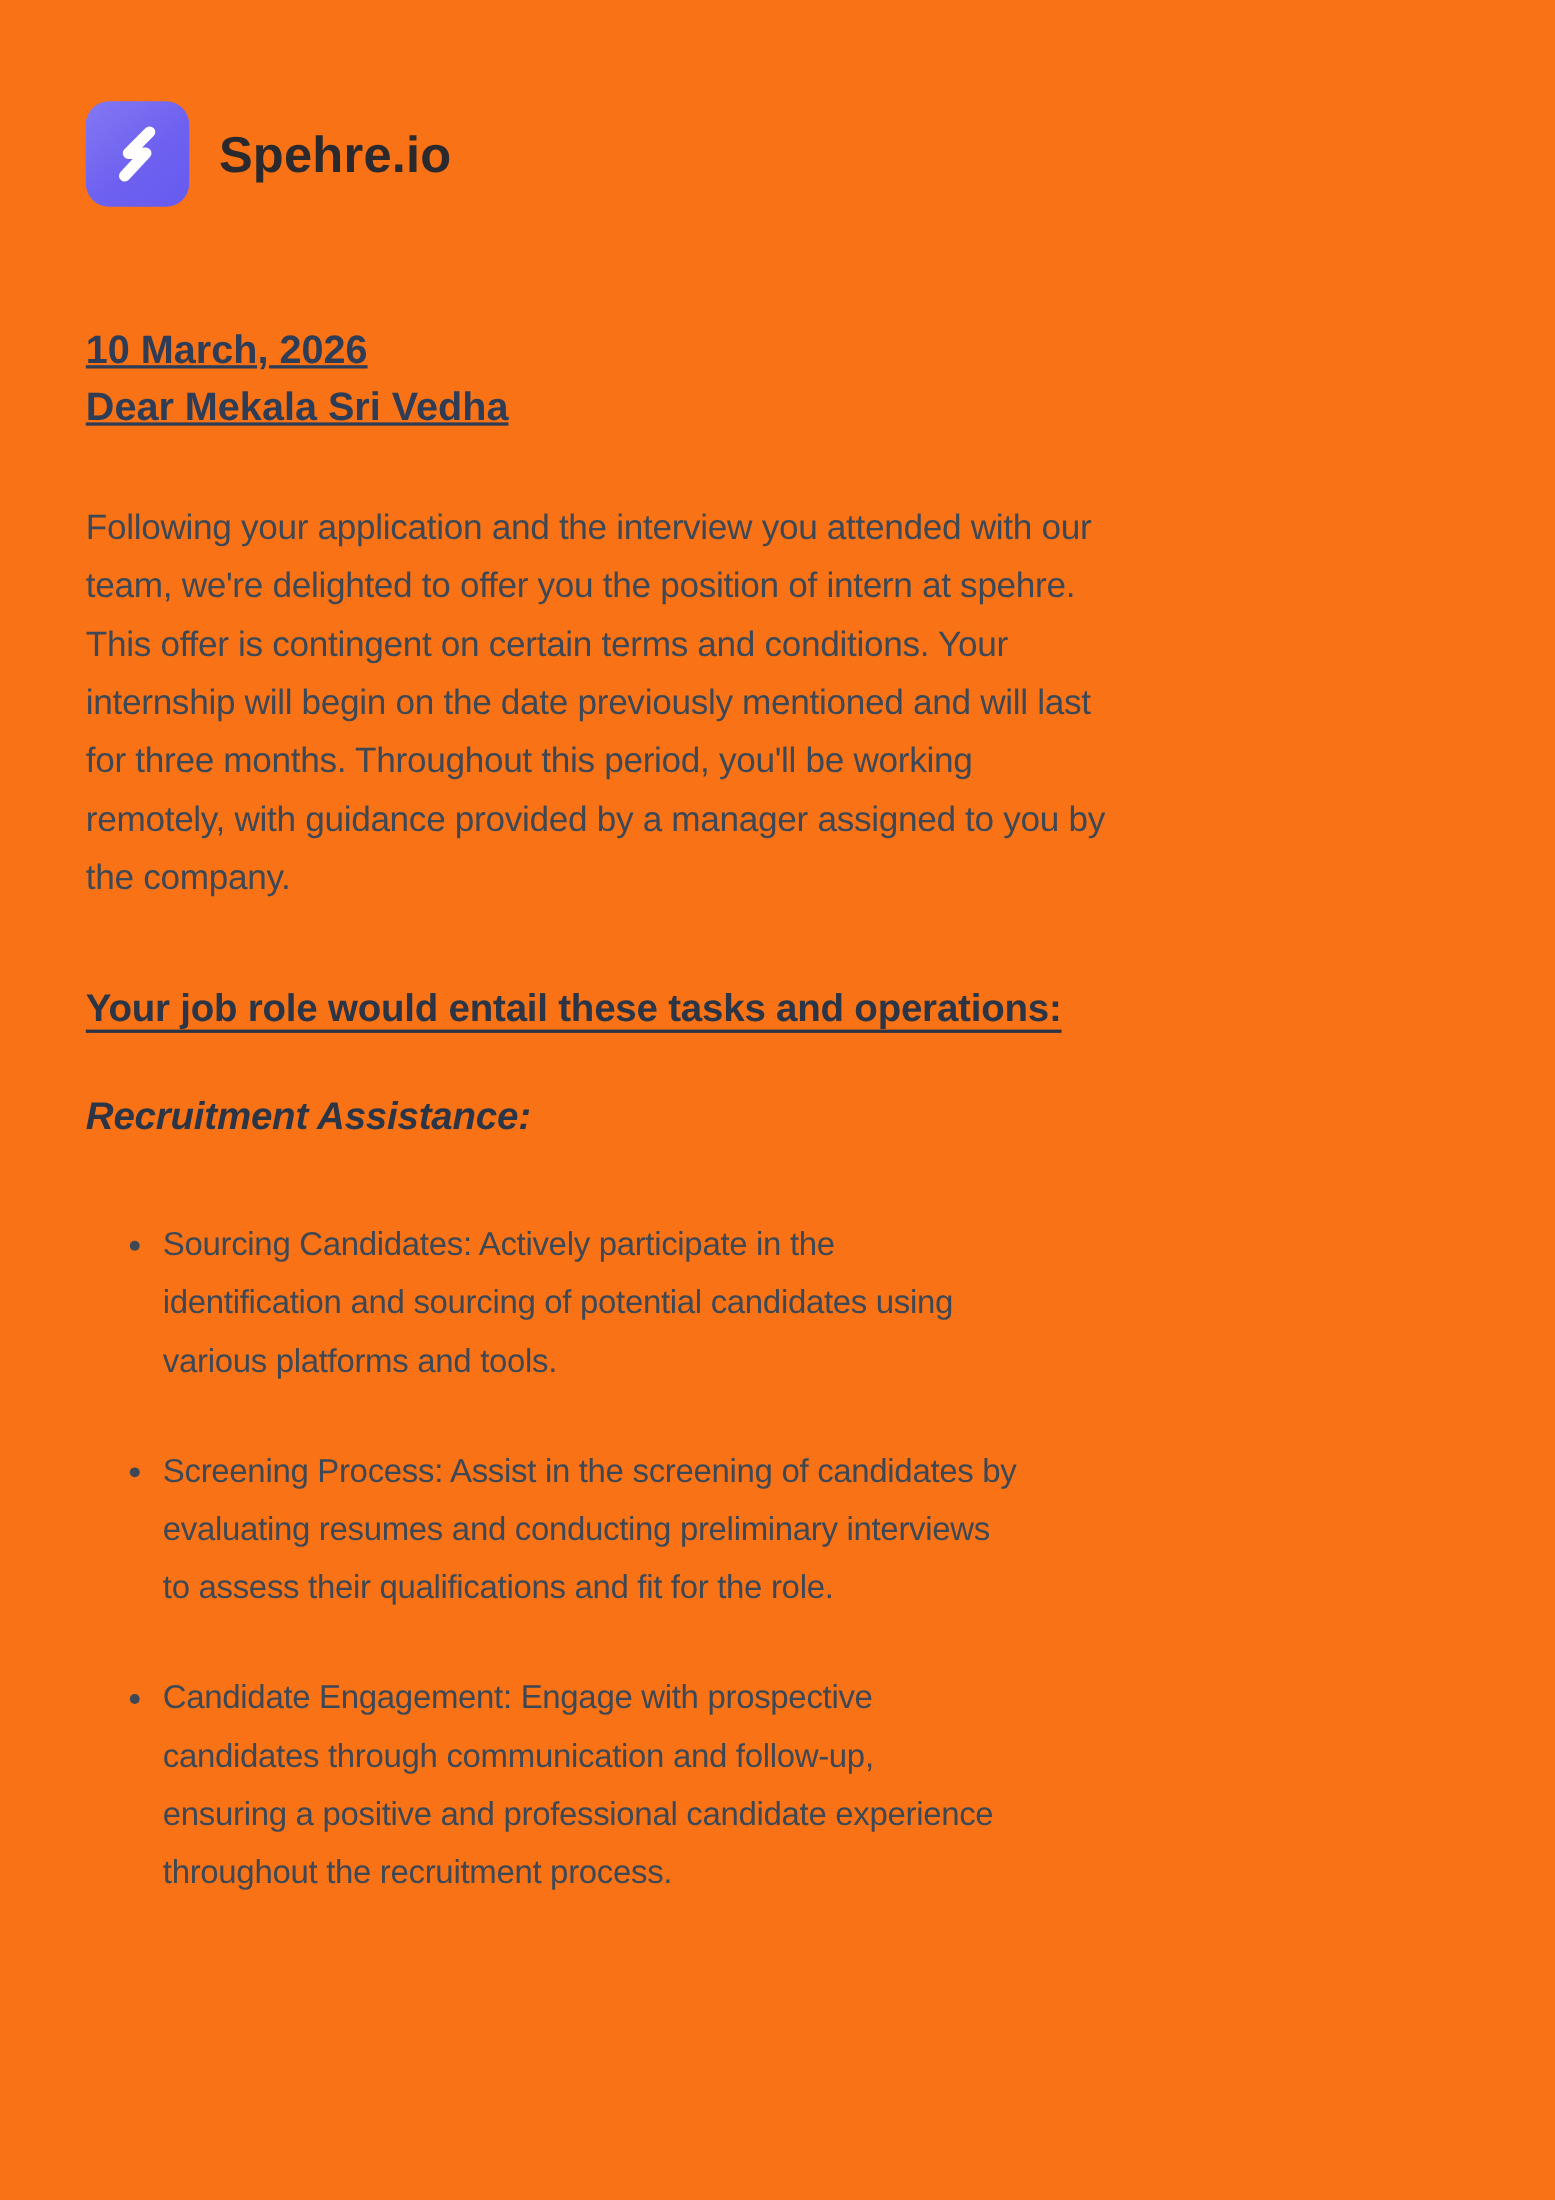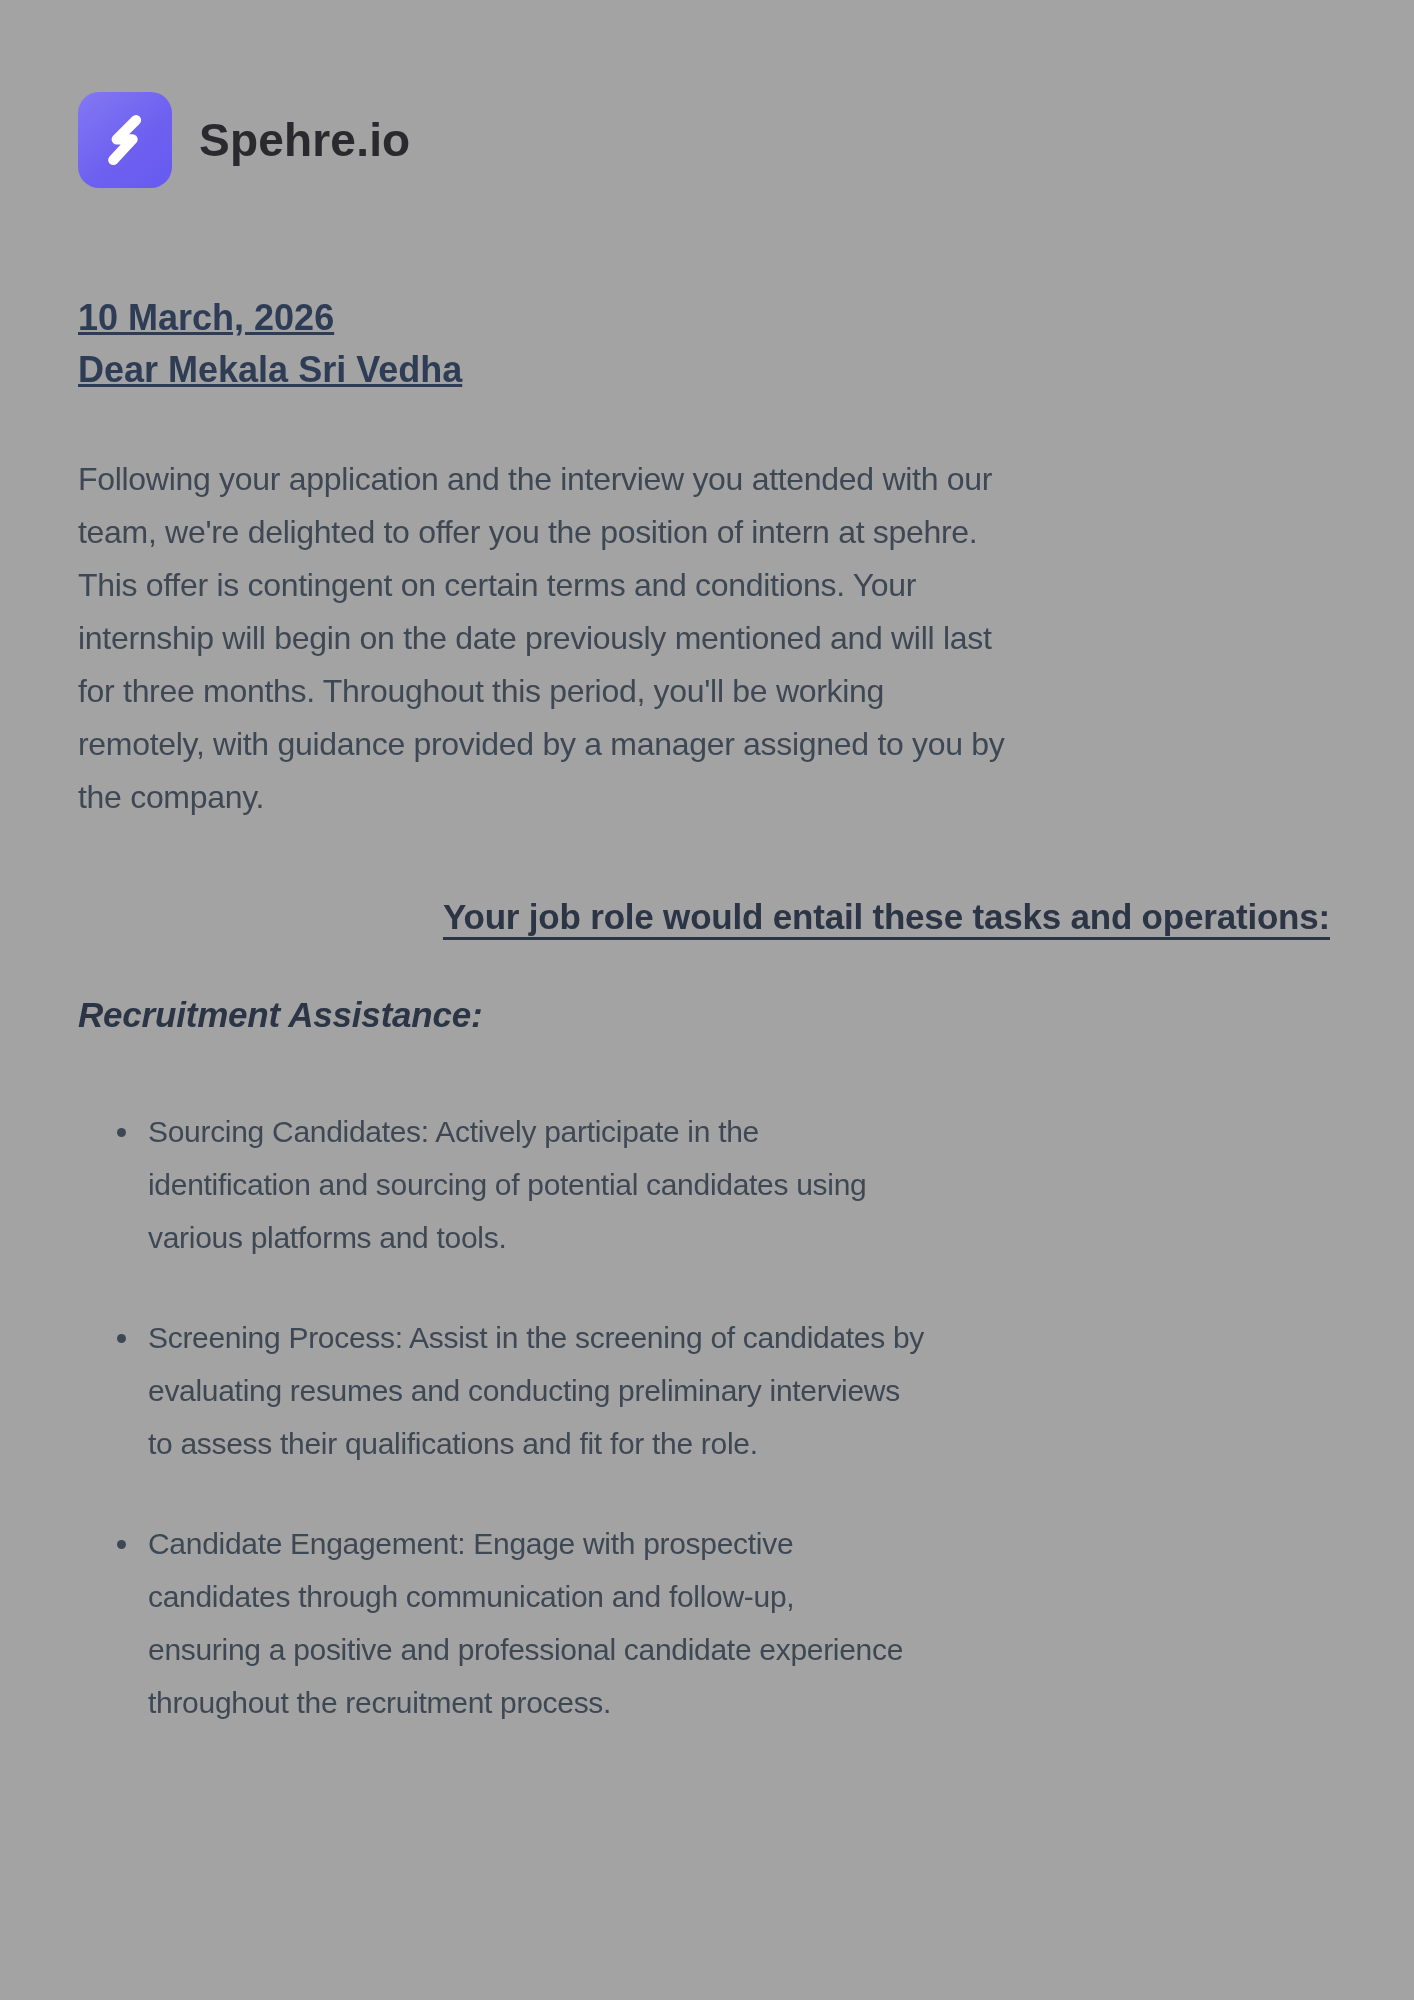--- a/index.html
+++ b/index.html
@@ -12,21 +12,21 @@
     min-height: 2000px;
     font-family: "Liberation Sans", "DejaVu Sans", sans-serif;
     color: #3e4854;
     box-sizing: border-box;
   }
   .page {
     box-sizing: border-box;
     width: 1414px;
     min-height: 2000px;
     padding: 92px 84px 60px 78px;
-    background: #a3a3a3;
+    background: #f97316;
   }
   
   .brand {
     display: flex;
     align-items: center;
     gap: 27px;
   }
   .logo {
     width: 94px;
     height: 96px;
@@ -79,21 +79,20 @@
   
   .job-role-heading {
     margin: 73px 0 0 0;
     font-size: 35px;
     font-weight: 700;
     color: #2b3545;
     text-decoration: underline;
     text-decoration-thickness: 3px;
     text-underline-offset: 8px;
     letter-spacing: -0.2px;
-    text-align: right;
   }
   .section-title {
     margin: 58px 0 0 0;
     font-size: 35px;
     font-weight: 700;
     color: #2b3545;
     letter-spacing: -0.2px;
     font-style: italic;
   }
   .section-title.tight {

